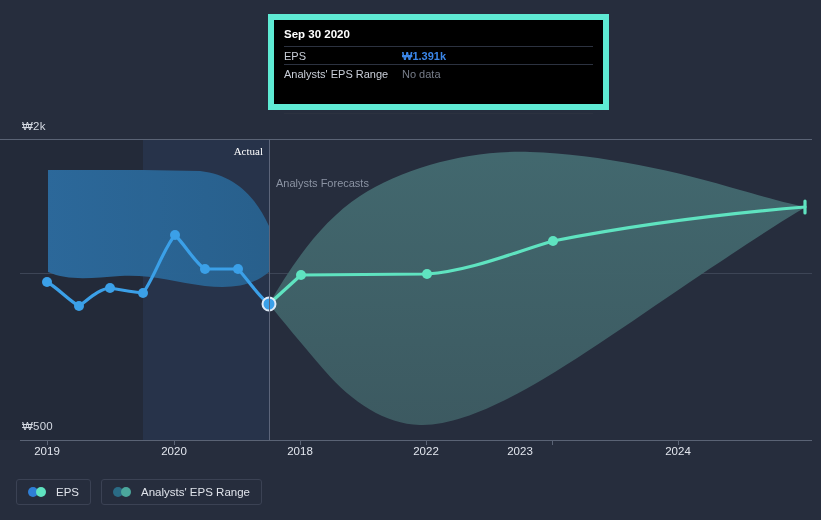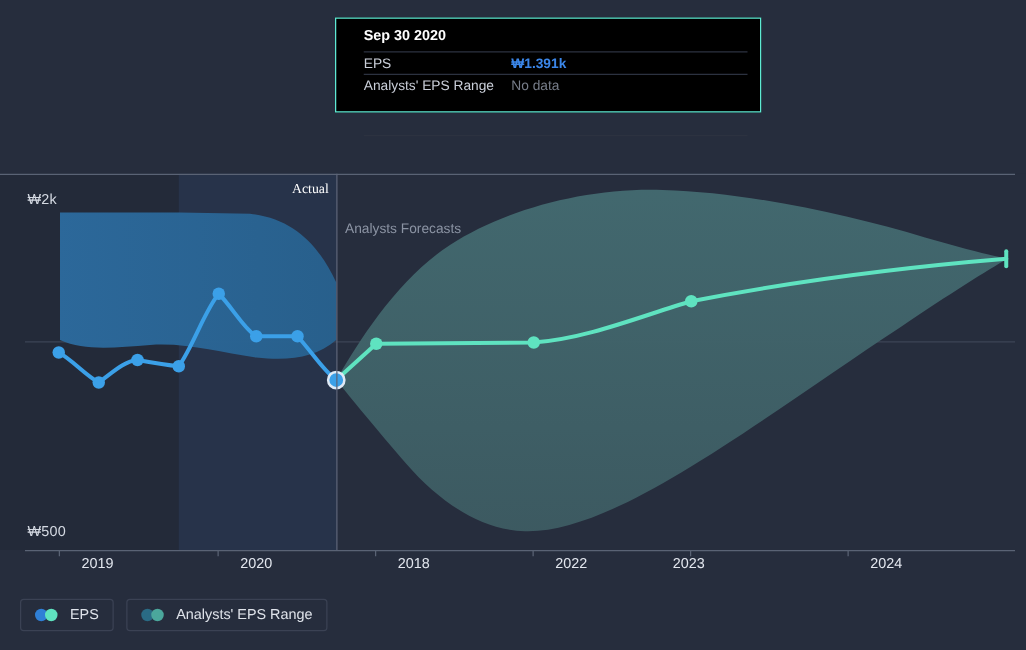--- a/index.html
+++ b/index.html
@@ -25,31 +25,30 @@
   .plot svg { display: block; }
 
   
   .ylabel {
     position: absolute;
     color: #d4d9e2;
     font-size: 11.5px;
     letter-spacing: 0.2px;
     white-space: nowrap;
   }
-  #ylabel-top { left: 22px; top: 120px; margin-top: 34px; }
+  #ylabel-top { left: 22px; top: 120px; }
   #ylabel-bottom { left: 22px; top: 420px; }
 
   .xtick {
     position: absolute;
     top: 445px;
     color: #e2e6ee;
     font-size: 11.5px;
     transform: translateX(-50%);
     white-space: nowrap;
-    margin-left: 31px;
   }
 
   
   .phase {
     position: absolute;
     font-size: 11px;
     white-space: nowrap;
   }
   #phase-actual {
     top: 145px;
@@ -64,25 +63,25 @@
     color: #8b93a3;
     margin-top: 32px;
   }
 
   
   #tooltip {
     position: absolute;
     left: 268px;
     top: 14px;
     width: 341px;
-    height: 76px;
+    height: 96px;
     background: #000000;
-    border: 1px solid #5eead4;
+    border: 6px solid #5eead4;
     box-sizing: border-box;
-    padding: 8px 10px 0 22px;
+    padding: 8px 10px 0 10px;
   }
   #tooltip-title {
     color: #ffffff;
     font-size: 11.5px;
     font-weight: bold;
     padding-bottom: 6px;
   }
   .tt-row {
     display: flex;
     align-items: center;

